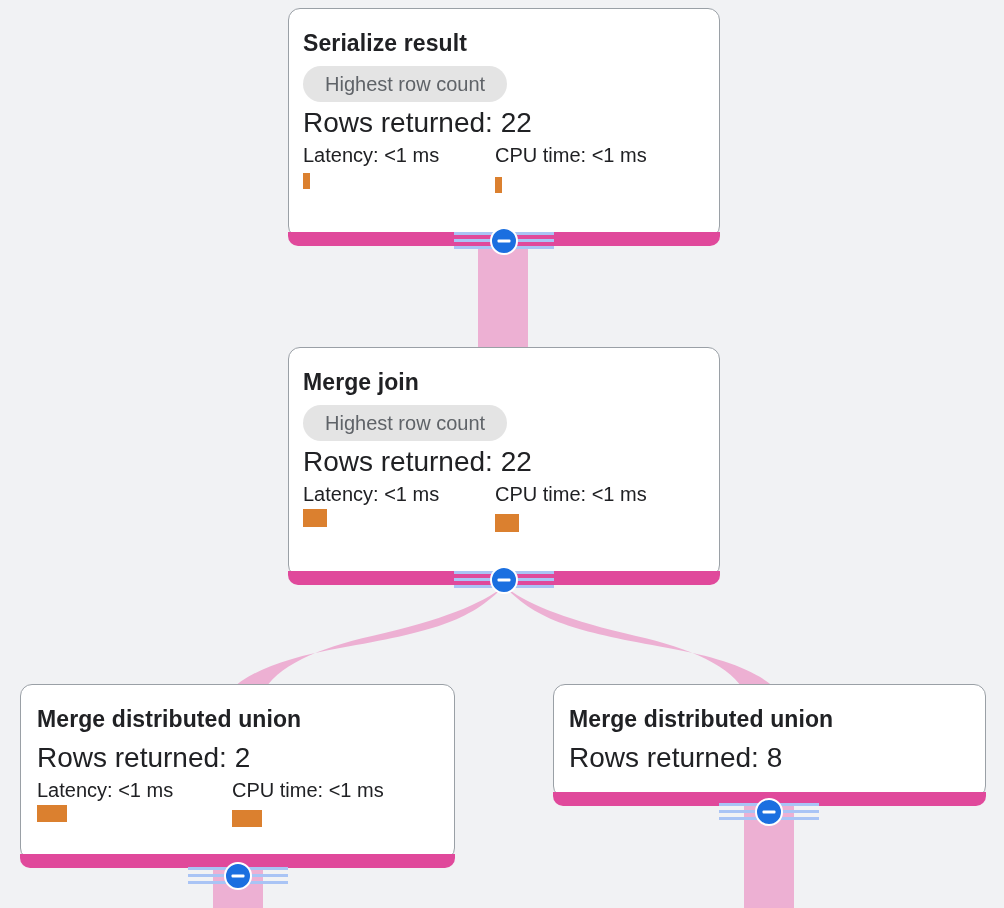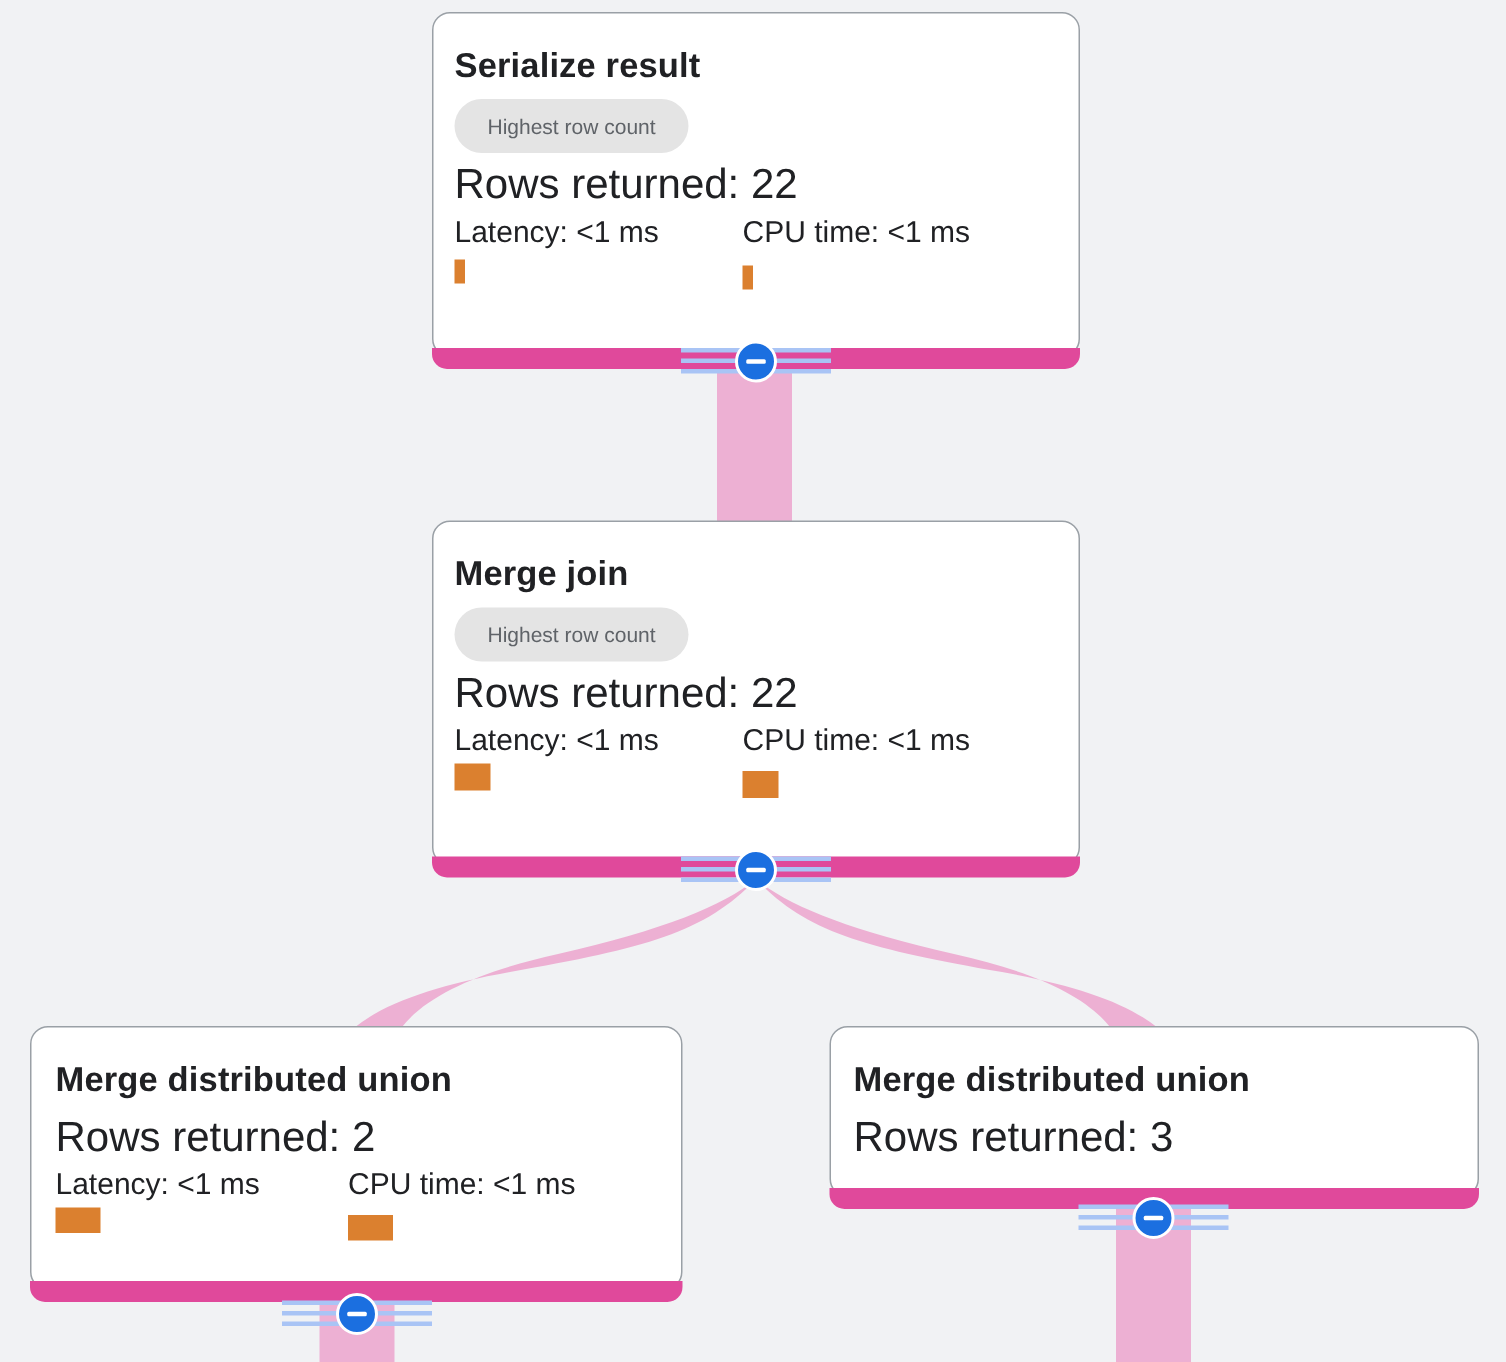--- a/index.html
+++ b/index.html
@@ -46,21 +46,21 @@
     font-size:23px;
     font-weight:600;
     letter-spacing:.1px;
     white-space:nowrap;
   }
   .chip{
     position:absolute;
     background:#E4E4E4;
     color:#5F6368;
     border-radius:18px;
-    font-size:14px;
+    font-size:20px;
     line-height:36px;
     height:36px;
     padding:0 22px;
     white-space:nowrap;
   }
   .rows{
     position:absolute;
     color:#202124;
     font-size:28px;
     white-space:nowrap;
@@ -222,21 +222,21 @@
     </div>
     <div class="knob"></div>
   </div>
 
   <div class="node" style="left:553px;top:684px;width:433px;height:122px;">
     <div class="card" style="width:433px;height:114px;"></div>
     <div class="accent" style="top:108px;width:433px;"></div>
 
     <div class="node-title" style="left:16px;top:22px;">Merge distributed union</div>
 
-    <div class="rows" style="left:16px;top:58px;">Rows returned: 3</div>
+    <div class="rows" style="left:16px;top:58px;">Rows returned: 8</div>
   </div>
 
   <div class="connector" style="left:769px;top:812px;">
     <div class="rails">
       <div class="rail r1"></div>
         <div class="rail r2"></div>
         <div class="rail r3"></div>
     </div>
     <div class="knob"></div>
   </div>

